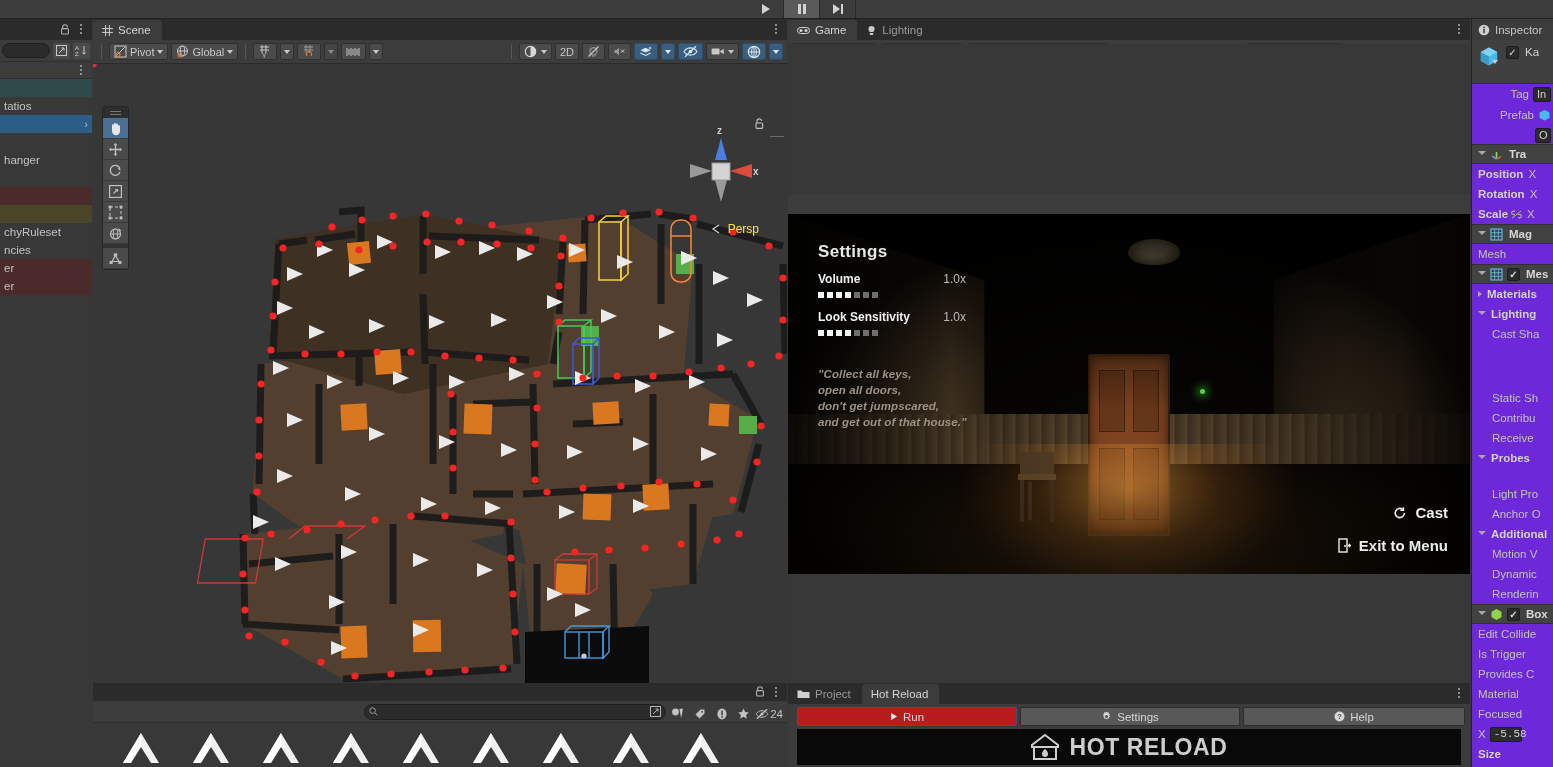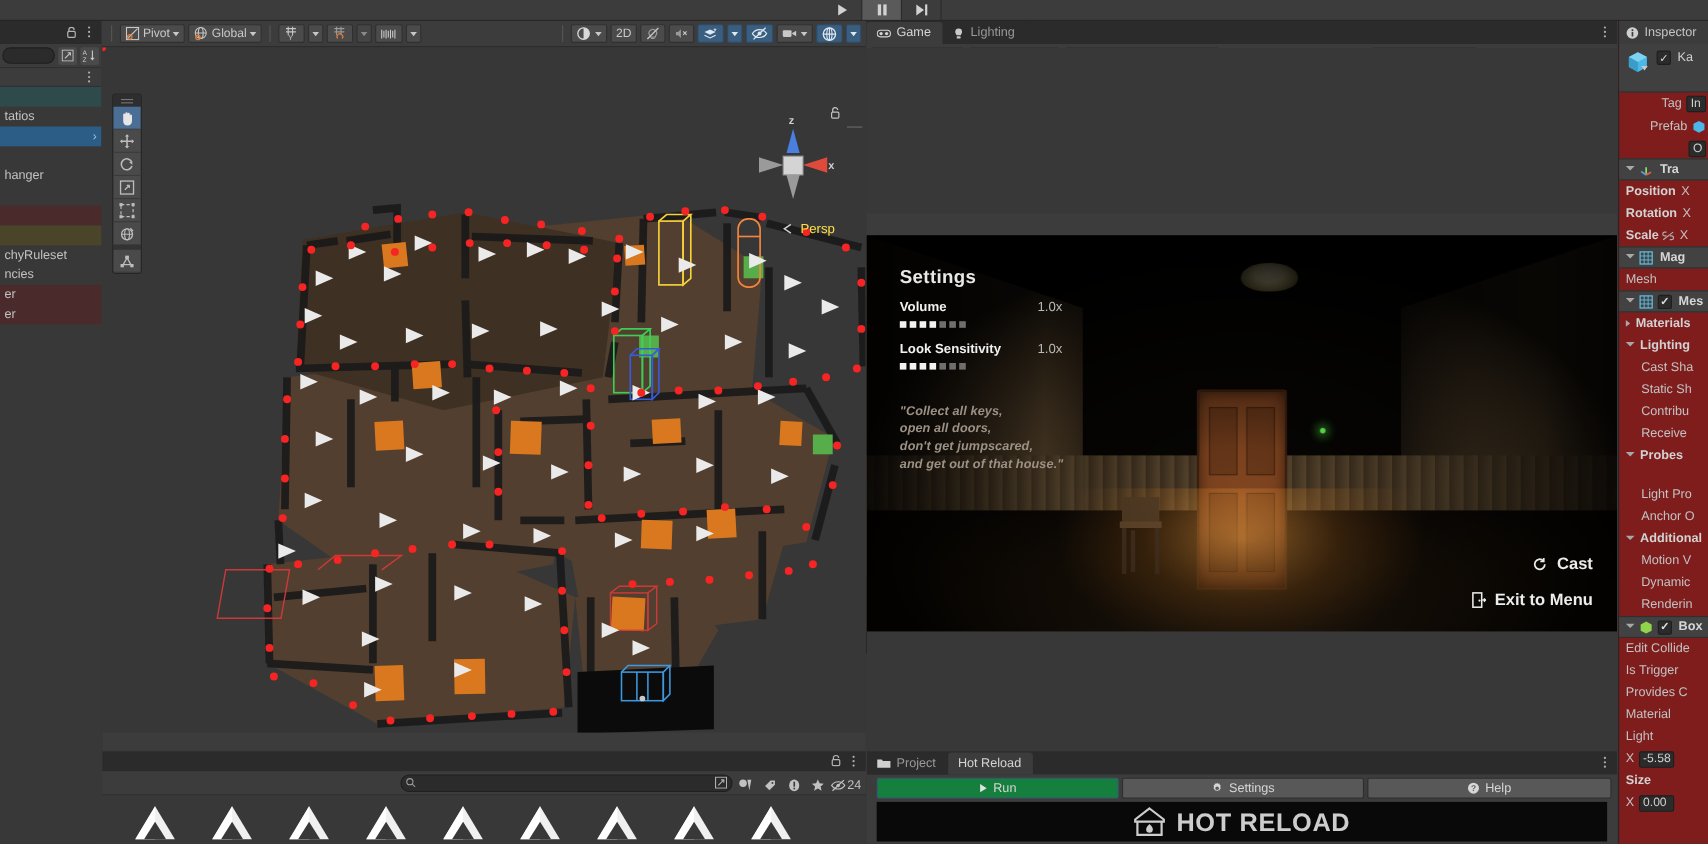--- a/index.html
+++ b/index.html
@@ -166,21 +166,21 @@
   .hud-val { font-size:12px; color:#b9b9b9; }
   .pips { display:flex; gap:3px; margin-top:6px; }
   .pips i { width:6px; height:6px; display:block; background:#f2f2f2; }
   .pips i.off { background:#6e6e6e; }
   .quote { position:absolute; left:30px; top:152px; font-size:11.5px; font-style:italic; font-weight:bold;
     color:#9c9184; line-height:16px; letter-spacing:0.1px; }
   .menu-item { position:absolute; right:22px; display:flex; align-items:center; gap:8px;
     font-size:15px; font-weight:bold; color:#ececec; }
 
   
-  #inspector { left:1471px; top:19px; width:82px; height:748px; background:#7f1d1d; border-left:1px solid #242424; }
+  #inspector { left:1471px; top:19px; width:82px; height:748px; background:#6d28d9; border-left:1px solid #242424; }
   .insp-head { height:21px; background:#3c3c3c; display:flex;align-items:center;gap:5px;padding-left:6px; }
   .insp-obj { height:44px; background:#404040; display:flex;align-items:flex-start; padding:6px 0 0 6px; gap:6px; position:relative; border-bottom:1px solid #2f2f2f; }
   .cube-ic { width:22px;height:22px; }
   .chk { width:13px;height:13px;background:#2b2b2b;border:1px solid #1e1e1e;border-radius:2px;display:flex;align-items:center;justify-content:center;color:#ddd;font-size:10px; }
   .irow { height:20px; display:flex; align-items:center; padding-left:6px; white-space:nowrap; overflow:hidden; font-size:11.5px; color:#c2c2c2; }
   .irow.r { justify-content:flex-end; padding-right:2px; }
   .irow.head { background:#424242; border-top:1px solid #2f2f2f; border-bottom:1px solid #2f2f2f; font-weight:bold; color:#d6d6d6; gap:4px; }
   .fold { width:0;height:0;border-left:4px solid #a8a8a8;border-top:3.5px solid transparent;border-bottom:3.5px solid transparent; }
   .fold.open { border-left:4px solid transparent;border-right:4px solid transparent;border-top:4px solid #a8a8a8; }
   .ifield { height:15px; background:#2b2b2b; border:1px solid #1e1e1e; border-radius:2px; color:#d0d0d0; font-size:11px; display:flex;align-items:center;padding-left:3px; }
@@ -193,21 +193,21 @@
   .pj-crumb { height:19px; background:#3c3c3c; display:flex;align-items:center; gap:5px; padding-left:6px; border-bottom:1px solid #303030; font-size:11.5px; color:#c2c2c2; }
   .pj-grid { height:44px; background:#383838; display:flex; align-items:flex-start; gap:26px; padding:6px 0 0 26px; overflow:hidden; }
   .asset-ic { width:44px;height:40px; }
 
   
   #hotreload { left:788px; top:683px; width:682px; height:84px; background:#3c3c3c;text-align:right; }
   .hr-tabrow { height:21px; background:#2b2b2b; display:flex;align-items:flex-end; position:relative; }
   .hr-btns { display:flex; gap:3px; padding:3px 5px 0 9px; }
   .hr-btn { height:19px; display:flex;align-items:center;justify-content:center; gap:5px;
     background:#585858; border:1px solid #2e2e2e; border-radius:2px; color:#d6d6d6; font-size:11.5px; }
-  .hr-btn.primary { background:#15803d; border-color:#3a5572; }
+  .hr-btn.primary { background:#b91c1c; border-color:#3a5572; }
   .hr-body { margin:3px 9px 0 9px; height:36px; background:#090909; display:flex;align-items:center;justify-content:center;gap:9px; overflow:hidden; }
   .hr-logo-txt { font-size:23px; font-weight:bold; color:#cdcdcd; letter-spacing:0.6px; }
 
   .gcount { font-size:11.5px; color:#c2c2c2; }
   svg { display:block; }
 </style>
 </head>
 <body>
 
 <div class="root">
@@ -304,20 +304,35 @@
         <div class="hrow" style="position: relative; background: rgb(74, 42, 42);">
           <span>er</span>
         </div>
         <div class="hrow" style="position: relative; background: rgb(74, 42, 42);">
           <span>er</span>
         </div>
       </div>
   </div>
 
   <div class="panel" id="scene-panel">
+    <div class="tabrow">
+      <div class="tab active">
+        <span>
+          <svg width="11" height="11" viewBox="0 0 11 11">
+              <path d="M3.6 0v11M7.4 0v11M0 3.6h11M0 7.4h11" stroke="#cfcfcf" stroke-width="1" fill="none"></path>
+            </svg>
+        </span>
+        <span>Scene</span>
+      </div>
+      <span class="kebab">
+          <i></i>
+          <i></i>
+          <i></i>
+        </span>
+    </div>
 
     <div class="scene-toolbar">
       <span class="sep"></span>
       <span class="tbtn">
         <svg width="13" height="13" viewBox="0 0 13 13">
             <rect x="1" y="1" width="11" height="11" fill="none" stroke="#c8c8c8"></rect>
             <path d="M2 11L11 2" stroke="#c8c8c8"></path>
             <circle cx="4" cy="9.5" r="2" fill="none" stroke="#e07b3c" stroke-width="1.1"></circle>
           </svg>
         <span>Pivot</span>
@@ -1031,21 +1046,21 @@
           <span class="fold" style="margin-right: 5px;"></span>
           <span style="font-weight: bold; color: rgb(210, 210, 210);">Materials</span>
         </div>
         <div class="irow" style="padding-left: 6px;">
           <span class="fold open" style="margin-right: 5px;"></span>
           <span style="font-weight: bold; color: rgb(210, 210, 210);">Lighting</span>
         </div>
         <div class="irow" style="padding-left: 20px;">
           <span>Cast Sha</span>
         </div>
-        <div class="irow" style="padding-left: 20px;">
+        <div class="irow" style="padding-left: 20px; margin-top: 44px;">
           <span>Static Sh</span>
         </div>
         <div class="irow" style="padding-left: 20px;">
           <span>Contribu</span>
         </div>
         <div class="irow" style="padding-left: 20px;">
           <span>Receive</span>
         </div>
         <div class="irow" style="padding-left: 6px;">
           <span class="fold open" style="margin-right: 5px;"></span>
@@ -1086,25 +1101,25 @@
         <div class="irow" style="padding-left: 6px;">
           <span>Is Trigger</span>
         </div>
         <div class="irow" style="padding-left: 6px;">
           <span>Provides C</span>
         </div>
         <div class="irow" style="padding-left: 6px;">
           <span>Material</span>
         </div>
         <div class="irow" style="padding-left: 6px;">
-          <span>Light</span>
+          <span>Focused</span>
         </div>
         <div class="irow" style="padding-left: 6px;">
           <span>X</span>
-          <span class="ifield" style="width: 32px; margin-left: 4px; flex: 0 0 auto;">-5.58</span>
+          <span class="ifield" style="width: 32px; margin-left: 4px; flex: 0 0 auto; font-family: Liberation Mono, monospace;">-5.58</span>
         </div>
         <div class="irow" style="padding-left: 6px;">
           <span style="font-weight: bold; color: rgb(210, 210, 210);">Size</span>
         </div>
         <div class="irow" style="padding-left: 6px;">
           <span>X</span>
           <span class="ifield" style="width: 32px; margin-left: 4px; flex: 0 0 auto;">0.00</span>
         </div>
       </div>
   </div>

